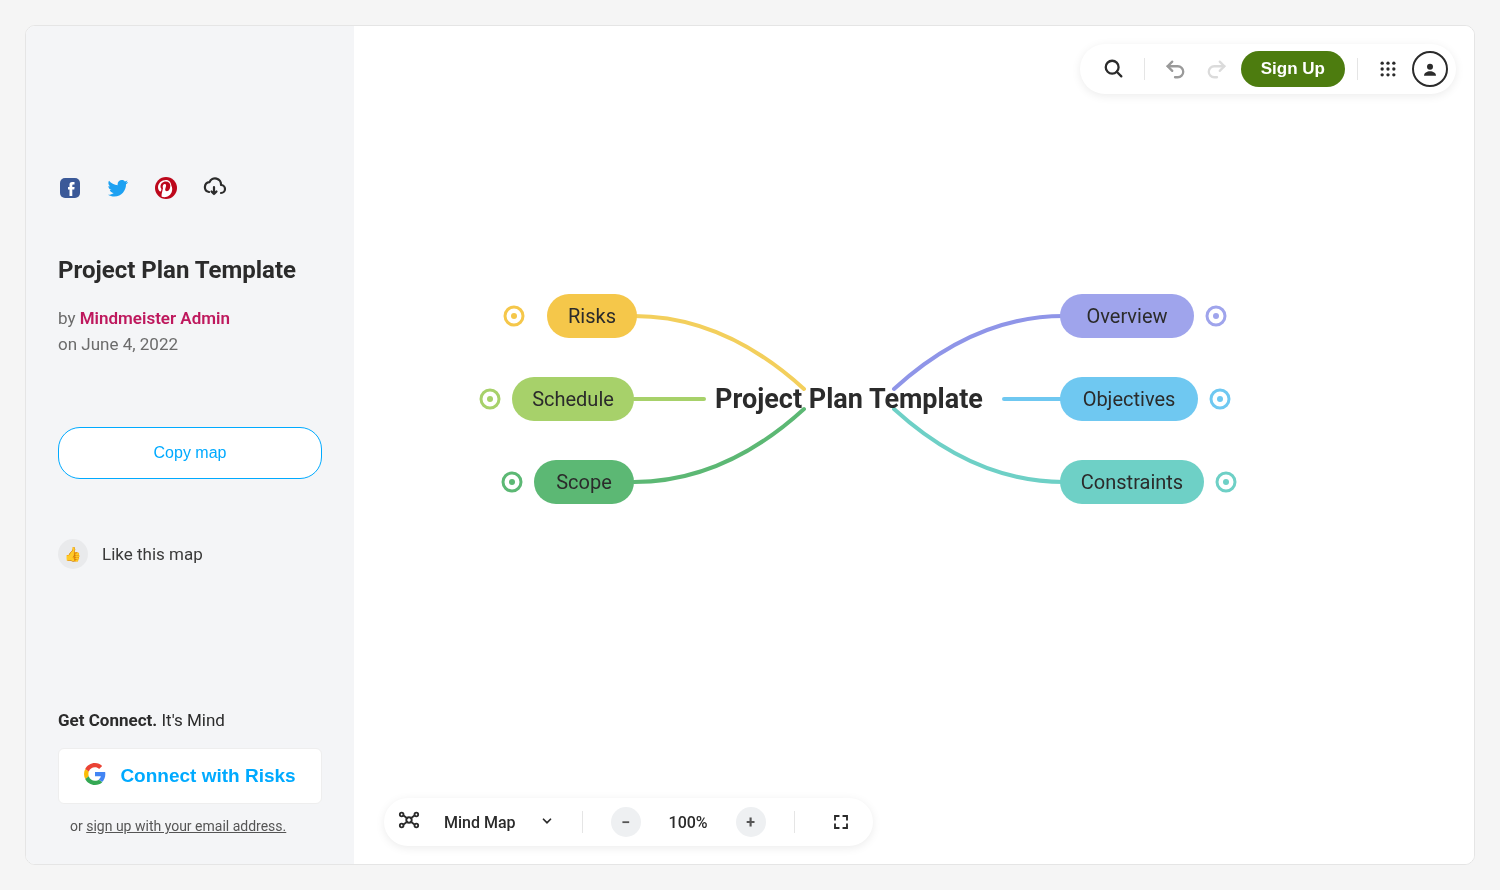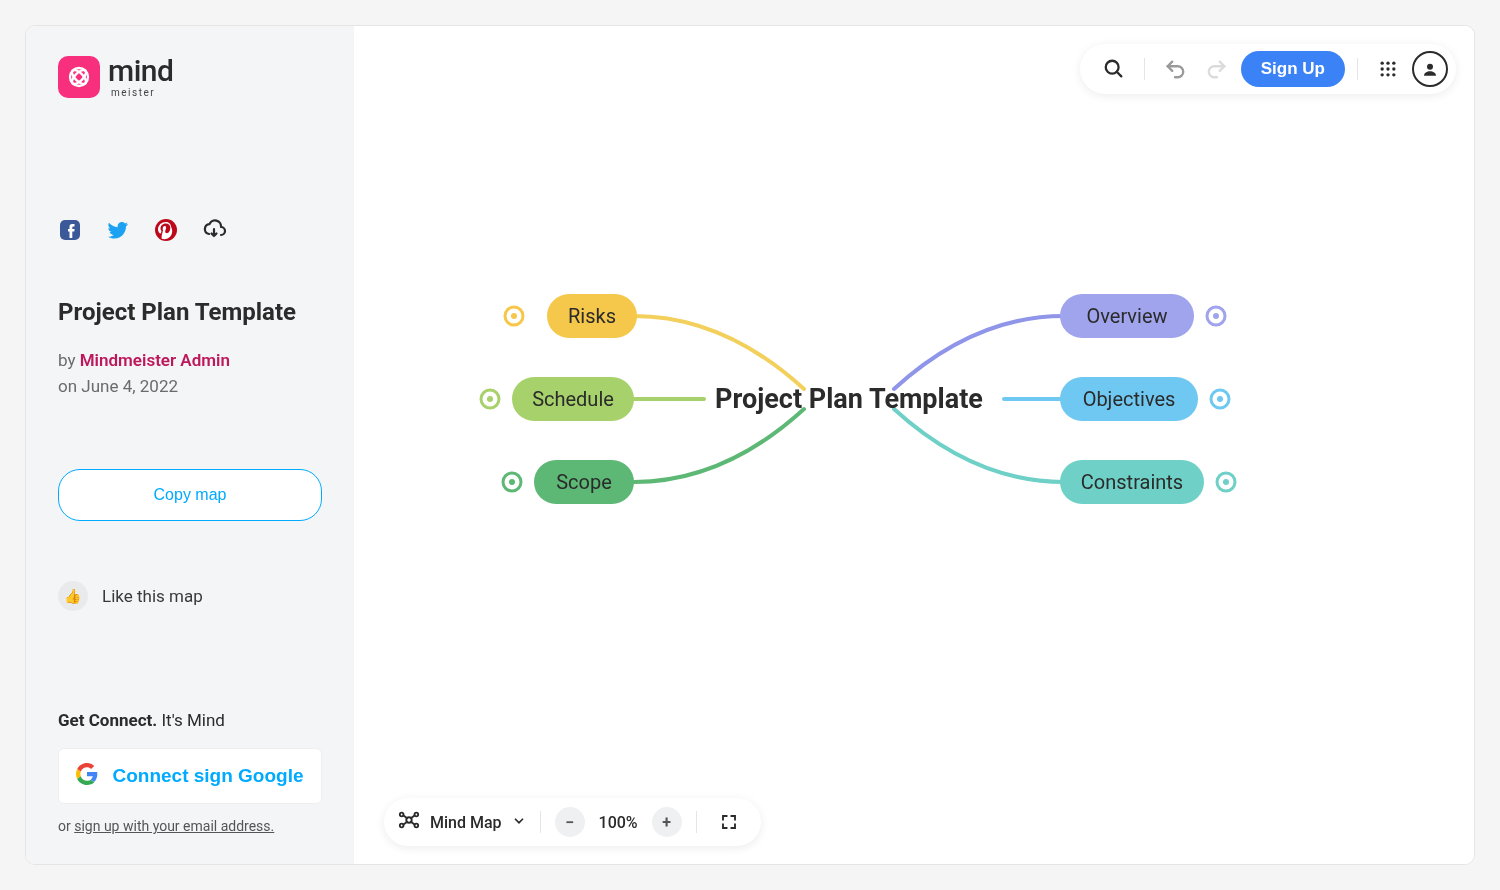--- a/index.html
+++ b/index.html
@@ -49,63 +49,48 @@
 .like-row { margin-top: 60px; display:flex; align-items:center; gap:14px; color:#3a3a3a; font-size:17px; }
 .like-circle { width:30px; height:30px; border-radius:50%; background:#e9eaec; display:flex; align-items:center; justify-content:center; font-size:14px; cursor:pointer;}
 .spacer { flex: 1; }
 .getstarted { font-size: 17px; color:#2b2b2b; margin-bottom: 18px;}
 .getstarted .bold { font-weight: 700; }
 .google-btn {
   width: 100%; height: 56px; background:#fff; border:1px solid #eee; border-radius:6px;
   display:flex; align-items:center; justify-content:center; gap:14px; font-size:19px; font-weight:600;
   color:#00aaff; cursor:pointer;
 }
-.or-signup { margin-top:14px; font-size:14px; color:#555; }
+.or-signup { margin-top:14px; font-size:14px; color:#555;margin-left:12px; }
 .or-signup a { color:#555; text-decoration:underline; cursor:pointer;}
 .canvas { flex: 1; position: relative; background:#fff; }
 .toolbar-top {
   position:absolute; top:18px; right:18px; background:#fff; border-radius:26px;
   box-shadow: 0 2px 10px rgba(0,0,0,0.08); height:50px; display:flex; align-items:center; padding: 0 8px 0 16px; gap:6px;
 }
 .toolbar-top .divider { width:1px; height:22px; background:#e5e5e5; margin: 0 6px; }
 .icon-btn { width:36px; height:36px; display:flex; align-items:center; justify-content:center; cursor:pointer; border-radius:50%; }
-.signup-btn { background:#3b82f6; color:#fff; font-weight:600; font-size:17px; border:none; border-radius:20px; padding: 8px 20px; cursor:pointer;}
+.signup-btn { background:#4d7c0f; color:#fff; font-weight:600; font-size:17px; border:none; border-radius:20px; padding: 8px 20px; cursor:pointer;}
 .avatar-circle { width:36px; height:36px; border-radius:50%; border:2.5px solid #2b2b2b; display:flex; align-items:center; justify-content:center; }
 .toolbar-bottom {
   position:absolute; bottom:18px; left:30px; background:#fff; border-radius:26px;
-  box-shadow: 0 2px 10px rgba(0,0,0,0.08); height:48px; display:flex; align-items:center; padding:0 14px; gap:10px;
+  box-shadow: 0 2px 10px rgba(0,0,0,0.08); height:48px; display:flex; align-items:center; padding:0 14px; gap:24px;
 }
 .toolbar-bottom .divider { width:1px; height:22px; background:#e5e5e5; margin: 0 4px; }
 .view-label { font-size:16px; font-weight:500; color:#2b2b2b; }
 .zoom-btn { width:30px; height:30px; border-radius:50%; background:#eef0f2; display:flex; align-items:center; justify-content:center; cursor:pointer; font-size:16px; font-weight:700; color:#555;}
 .zoom-val { font-size:16px; font-weight:500; color:#2b2b2b; margin:12px 4px; }
 .mindmap-svg { position:absolute; top:0; left:0; }
 .redo-dim { opacity: 0.35; }
 </style>
 </head>
 <body>
 
 <div class="frame">
 
   <div class="sidebar">
-    <div class="logo">
-      <div class="logo-mark">
-        <svg width="26" height="26" viewBox="0 0 26 26">
-            <g fill="none" stroke="#fff" stroke-width="2.3">
-              <circle cx="13" cy="13" r="9"></circle>
-              <ellipse cx="13" cy="13" rx="9" ry="4" transform="rotate(45 13 13)"></ellipse>
-              <ellipse cx="13" cy="13" rx="9" ry="4" transform="rotate(-45 13 13)"></ellipse>
-            </g>
-          </svg>
-      </div>
-      <div class="logo-text">
-        <span class="logo-mind">mind</span>
-        <span class="logo-meister">meister</span>
-      </div>
-    </div>
 
     <div class="social-row">
       <span class="social-icon">
         <svg viewBox="0 0 24 24" width="24" height="24">
             <rect x="2" y="2" width="20" height="20" rx="5" fill="#3b5998"></rect>
             <path d="M14.5 8.5h2V6h-2.3c-1.9 0-2.7 1-2.7 2.7V11H10v2.5h1.5V20h2.8v-6.5h2l.3-2.5h-2.3V9.3c0-.6.2-.8.7-.8z" fill="#fff"></path>
           </svg>
       </span>
       <span class="social-icon">
         <svg viewBox="0 0 24 24" width="26" height="26">
@@ -147,21 +132,21 @@
     </div>
     <button class="google-btn">
       <span>
         <svg width="22" height="22" viewBox="0 0 48 48">
             <path fill="#EA4335" d="M24 9.5c3.5 0 6.6 1.2 9 3.5l6.7-6.7C35.7 2.4 30.2 0 24 0 14.6 0 6.5 5.4 2.6 13.2l7.8 6.1C12.3 13.2 17.6 9.5 24 9.5z"></path>
             <path fill="#4285F4" d="M46.5 24.5c0-1.6-.1-3.2-.4-4.7H24v9h12.7c-.5 2.9-2.2 5.4-4.6 7l7.4 5.8C43.9 37.3 46.5 31.4 46.5 24.5z"></path>
             <path fill="#FBBC05" d="M10.4 28.7c-.5-1.5-.8-3.1-.8-4.7s.3-3.2.8-4.7l-7.8-6.1C.9 16.9 0 20.4 0 24s.9 7.1 2.6 10.8l7.8-6.1z"></path>
             <path fill="#34A853" d="M24 48c6.5 0 11.9-2.1 15.9-5.8l-7.4-5.8c-2.1 1.4-4.8 2.2-8.5 2.2-6.4 0-11.7-3.7-13.6-9.8l-7.8 6.1C6.5 42.6 14.6 48 24 48z"></path>
           </svg>
       </span>
-      <span>Connect sign Google</span>
+      <span>Connect with Risks</span>
     </button>
     <div class="or-signup">
       <span>or </span><a>sign up with your email address.</a>
     </div>
   </div>
 
   <div class="canvas">
 
     <div class="toolbar-top">
       <div class="icon-btn">

